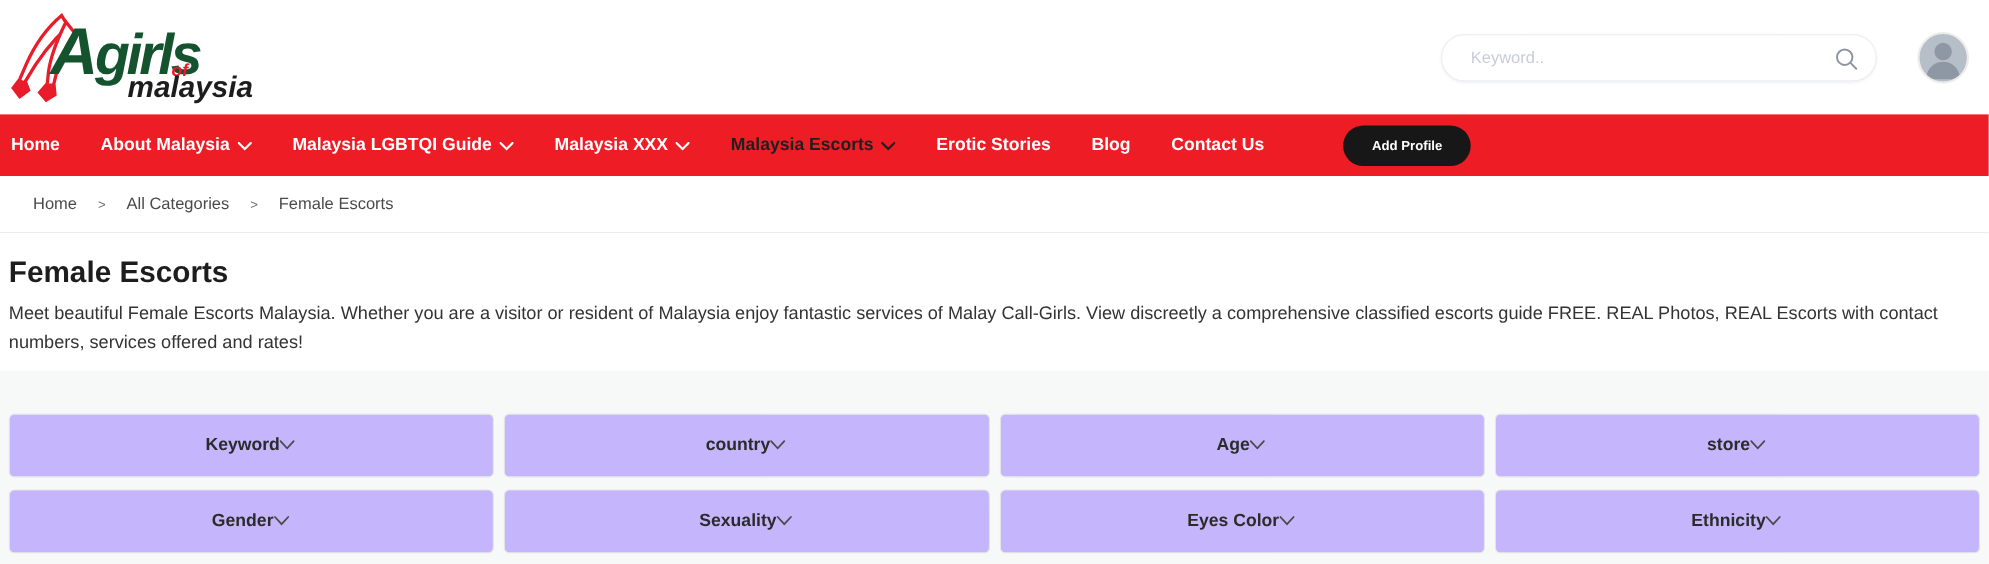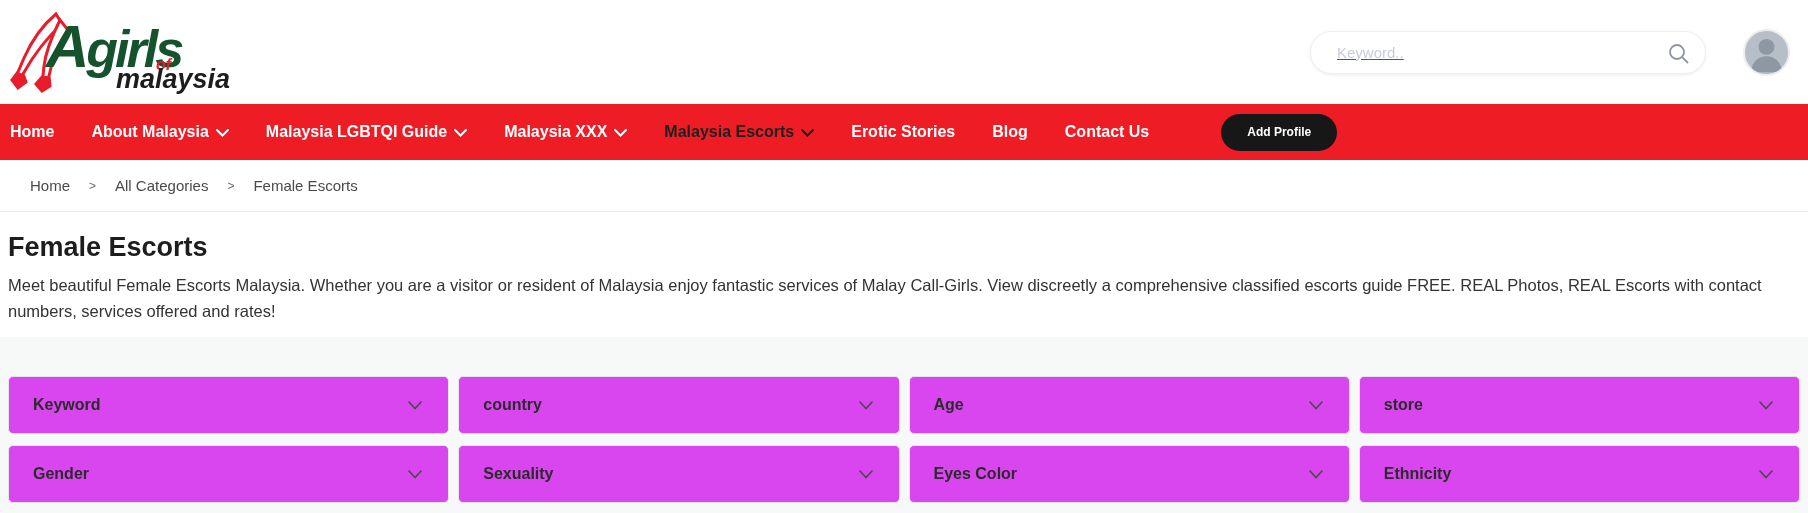--- a/index.html
+++ b/index.html
@@ -42,21 +42,21 @@
   .search-pill {
     position: relative; width: 396px; height: 43px;
     background: #fff; border: 1px solid #edeff3; border-radius: 22px;
     box-shadow: 0 1px 3px rgba(150,155,170,0.18);
     display: flex; align-items: center;
   }
   .search-pill input {
     border: none; outline: none; background: transparent;
     width: 100%; height: 100%;
     padding: 0 48px 0 26px;
-    font-size: 15px; color: #555; font-family: "Liberation Sans", sans-serif; text-decoration: underline;
+    font-size: 15px; color: #555; font-family: "Liberation Sans", sans-serif;
   }
   .search-pill input::placeholder { color: #c7cdda; }
   .search-icon { position: absolute; right: 16px; top: 11px; cursor: pointer; }
   .avatar {
     width: 47px; height: 47px; border-radius: 50%;
     background: #b6bfc7; border: 2px solid #ececec;
     overflow: hidden; cursor: pointer; flex: 0 0 auto;
   }
 
   
@@ -115,24 +115,24 @@
     background: #f7f8f8;
     flex: 1;
     padding: 39px 8px 0 8px;
     display: grid;
     grid-template-columns: repeat(4, 1fr);
     gap: 11px 9px;
     align-content: start;
   }
   .filter-box {
     height: 58px;
-    background: #d946ef;
+    background: #c4b5fd;
     border: 1px solid #e5e5e6;
     border-radius: 5px;
-    display: flex; align-items: center; justify-content: space-between;
+    display: flex; align-items: center; justify-content: center;
     padding: 0 26px 0 24px;
     cursor: pointer;
   }
   .filter-label { font-size: 16px; font-weight: 700; color: #2b2b2b; }
   .filter-box .chev { color: #4a4a4a; }
 </style>
 </head>
 <body>
 
 <header class="site-header">

